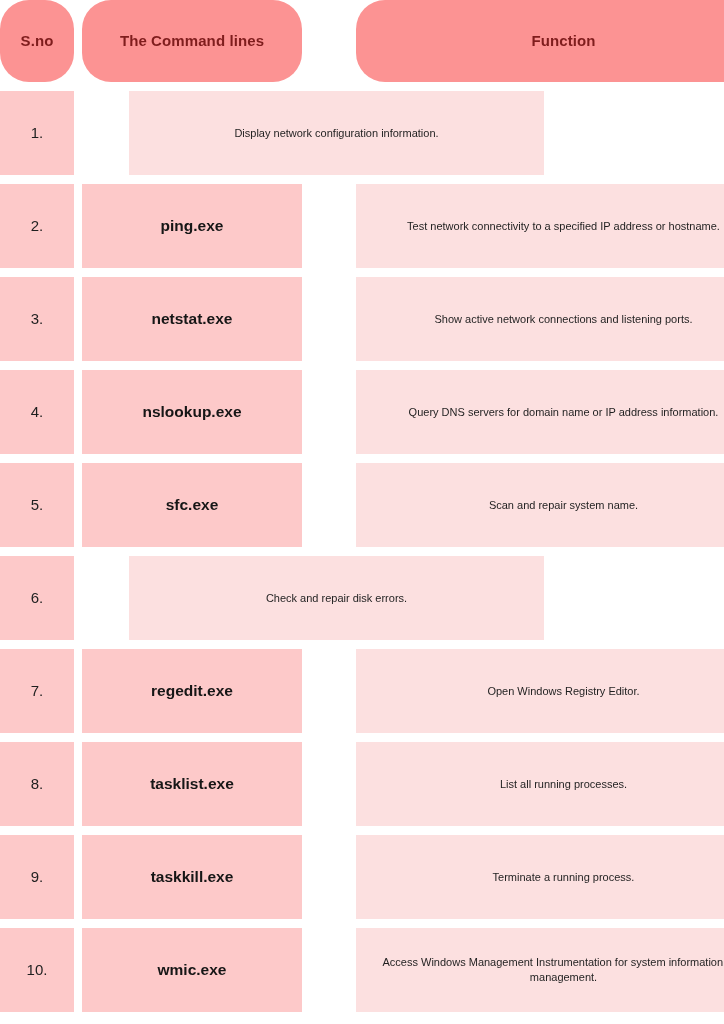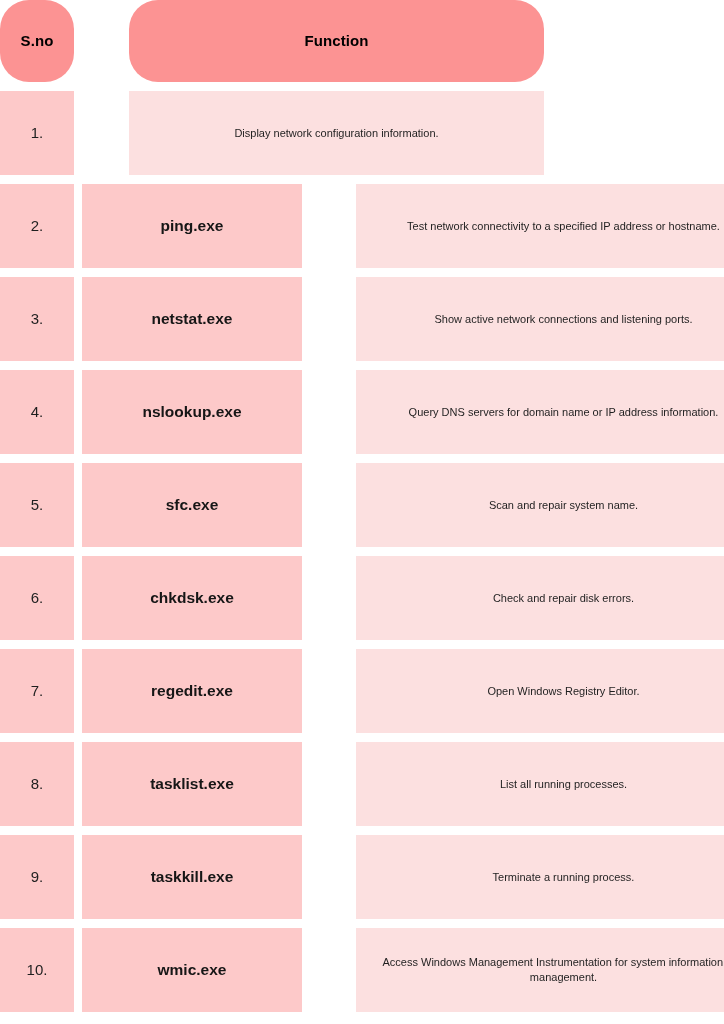--- a/index.html
+++ b/index.html
@@ -40,21 +40,21 @@
   .col-fn {
     width: 415px;
     flex: 0 0 415px;
     padding-left: 47px;
   }
 
   
   .header .cell {
     background: #fc9393;
     height: 82px;
-    color: #000000;
+    color: #7f1d1d;
     font-weight: bold;
     font-size: 15px;
     letter-spacing: 0.1px;
     border-radius: 29px;
   }
   .header .col-sno .cell-inner { font-size: 15px; }
   .header .col-cmd .cell-inner { font-size: 15px; }
   .header .col-fn  .cell-inner { font-size: 15px; }
 
   
@@ -106,20 +106,25 @@
 <body>
 
 <div class="table">
 
   <div class="row header">
     <div class="col-sno">
       <div class="cell">
         <div class="cell-inner">S.no</div>
       </div>
     </div>
+    <div class="col-cmd">
+      <div class="cell">
+        <div class="cell-inner">The Command lines</div>
+      </div>
+    </div>
     <div class="col-fn">
       <div class="cell">
         <div class="cell-inner">Function</div>
       </div>
     </div>
   </div>
 
   <div class="row body-row">
     <div class="col-sno">
       <div class="cell">
@@ -204,25 +209,20 @@
       </div>
     </div>
   </div>
 
   <div class="row body-row">
     <div class="col-sno">
       <div class="cell">
         <div class="cell-inner sno-text">6.</div>
       </div>
     </div>
-    <div class="col-cmd">
-      <div class="cell">
-        <div class="cell-inner cmd-text">chkdsk.exe</div>
-      </div>
-    </div>
     <div class="col-fn">
       <div class="cell">
         <div class="cell-inner fn-text">Check and repair disk errors.</div>
       </div>
     </div>
   </div>
 
   <div class="row body-row">
     <div class="col-sno">
       <div class="cell">

